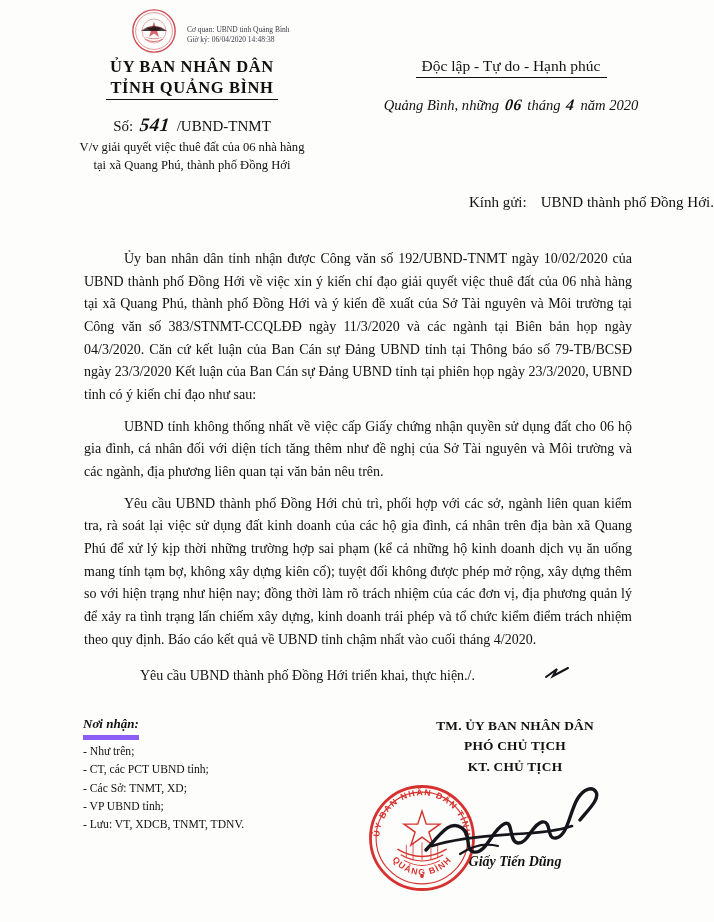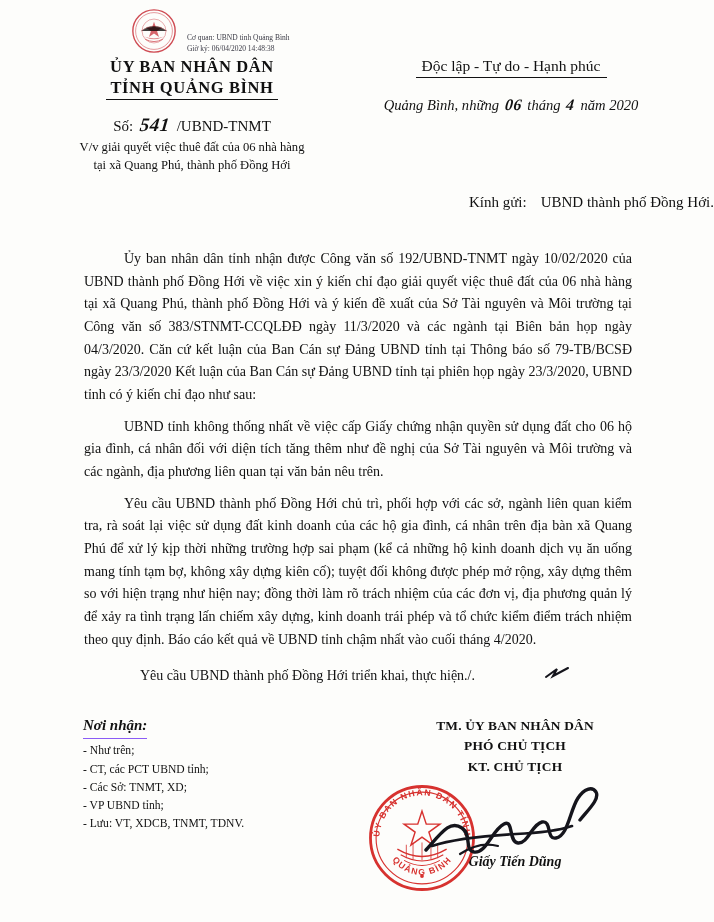--- a/index.html
+++ b/index.html
@@ -9,21 +9,21 @@
     font-family:"Liberation Serif","DejaVu Serif",serif;
     color:#111;
     position:relative;
     overflow:hidden;
   }
   .page{position:relative;width:714px;height:922px;}
 
   
   .digisign{
     position:absolute;left:131px;top:8px;
-    display:flex;align-items:flex-end;gap:10px;
+    display:flex;align-items:center;gap:10px;
   }
   .seal-small{
     width:46px;height:46px;flex:0 0 46px;position:relative;
   }
   .digisign-text{
     font-family:"Liberation Serif",serif;
     font-size:7.5px;line-height:1.38;color:#3b3b46;
     padding-top:8px;white-space:nowrap;
   }
 
@@ -75,22 +75,22 @@
   .closing{margin-top:11px;text-indent:56px;position:relative;}
   .tick{
     display:inline-block;margin-left:10px;position:relative;top:3px;
   }
 
   
   .footer{position:absolute;top:714px;left:0;width:714px;height:208px;}
   .recipients{
     position:absolute;left:83px;top:0;font-size:11.6px;line-height:1.58;
   }
-  .recipients .rt{font-style:italic;font-weight:bold;font-size:15px;
-                  border-bottom:1px solid #8b5cf6;display:inline-block;padding-bottom:.5px;}
+  .recipients .rt{font-style:italic;font-weight:bold;font-size:13px;
+                  border-bottom:5px solid #8b5cf6;display:inline-block;padding-bottom:.5px;}
   .recipients ul{list-style:none;margin:3px 0 0 0;padding:0;}
   .recipients li{white-space:nowrap;}
 
   .signblock{
     position:absolute;left:390px;top:2px;width:250px;text-align:center;
   }
   .signblock .sl{font-size:13.4px;font-weight:bold;line-height:1.52;letter-spacing:.2px;}
   .signer{
     position:absolute;left:390px;top:140px;width:250px;text-align:center;
     font-size:14px;font-weight:bold;font-style:italic;

